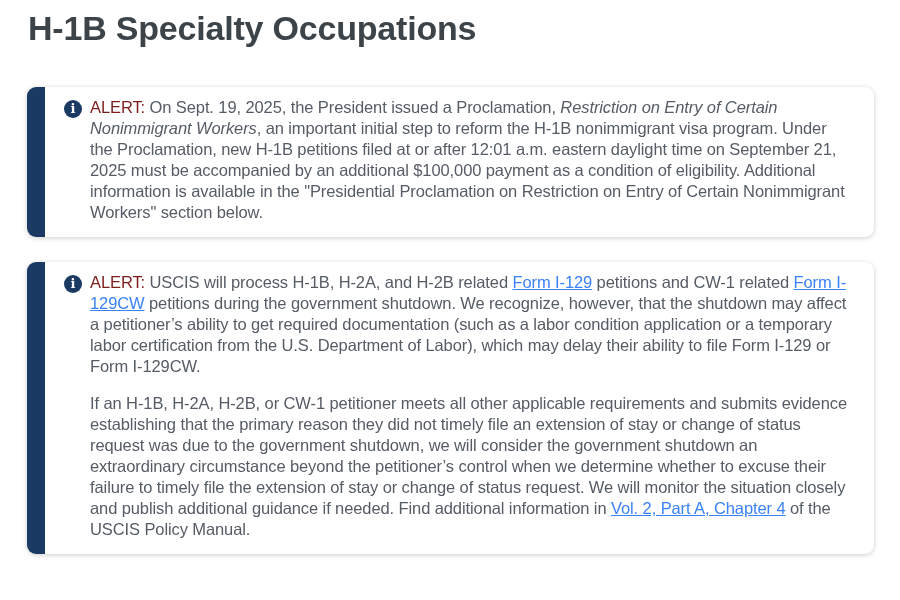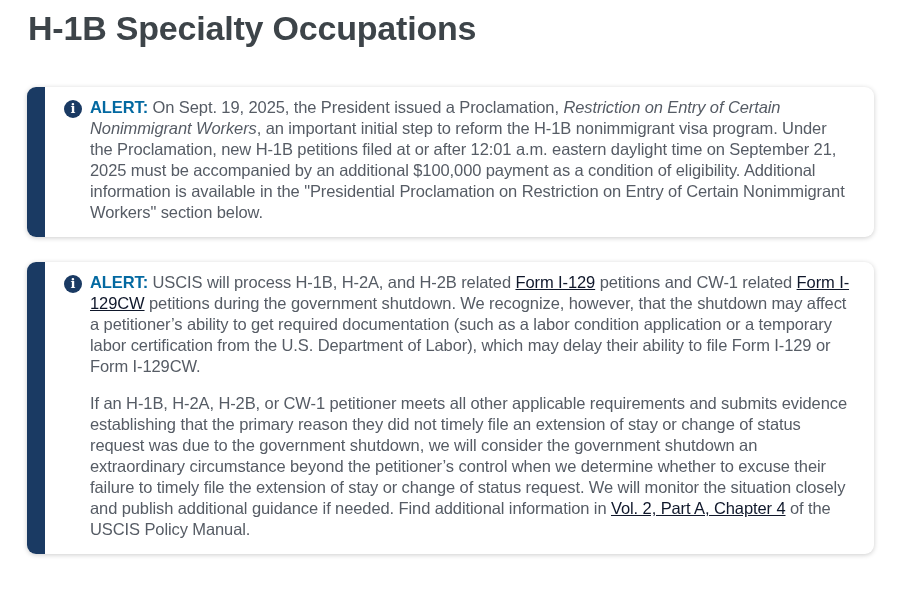--- a/index.html
+++ b/index.html
@@ -55,24 +55,24 @@
     user-select: none;
   }
   .alert-text {
     font-size: 16.5px;
     line-height: 21px;
     color: #565c65;
     letter-spacing: -0.1px;
   }
   .alert-text p { margin: 0; }
   .alert-text p + p { margin-top: 16px; }
-  .alert-text strong { color: #0369a1; font-weight: 700; }
+  .alert-text strong { color: #7f1d1d; font-weight: 400; }
   .alert-text em { font-style: italic; }
   .alert-text a {
-    color: #0f172a;
+    color: #3b82f6;
     text-decoration: underline;
   }
 </style>
 </head>
 <body>
 
 <div class="page">
   <h1 class="page-title">H-1B Specialty Occupations</h1>
 
   <div class="alerts">

